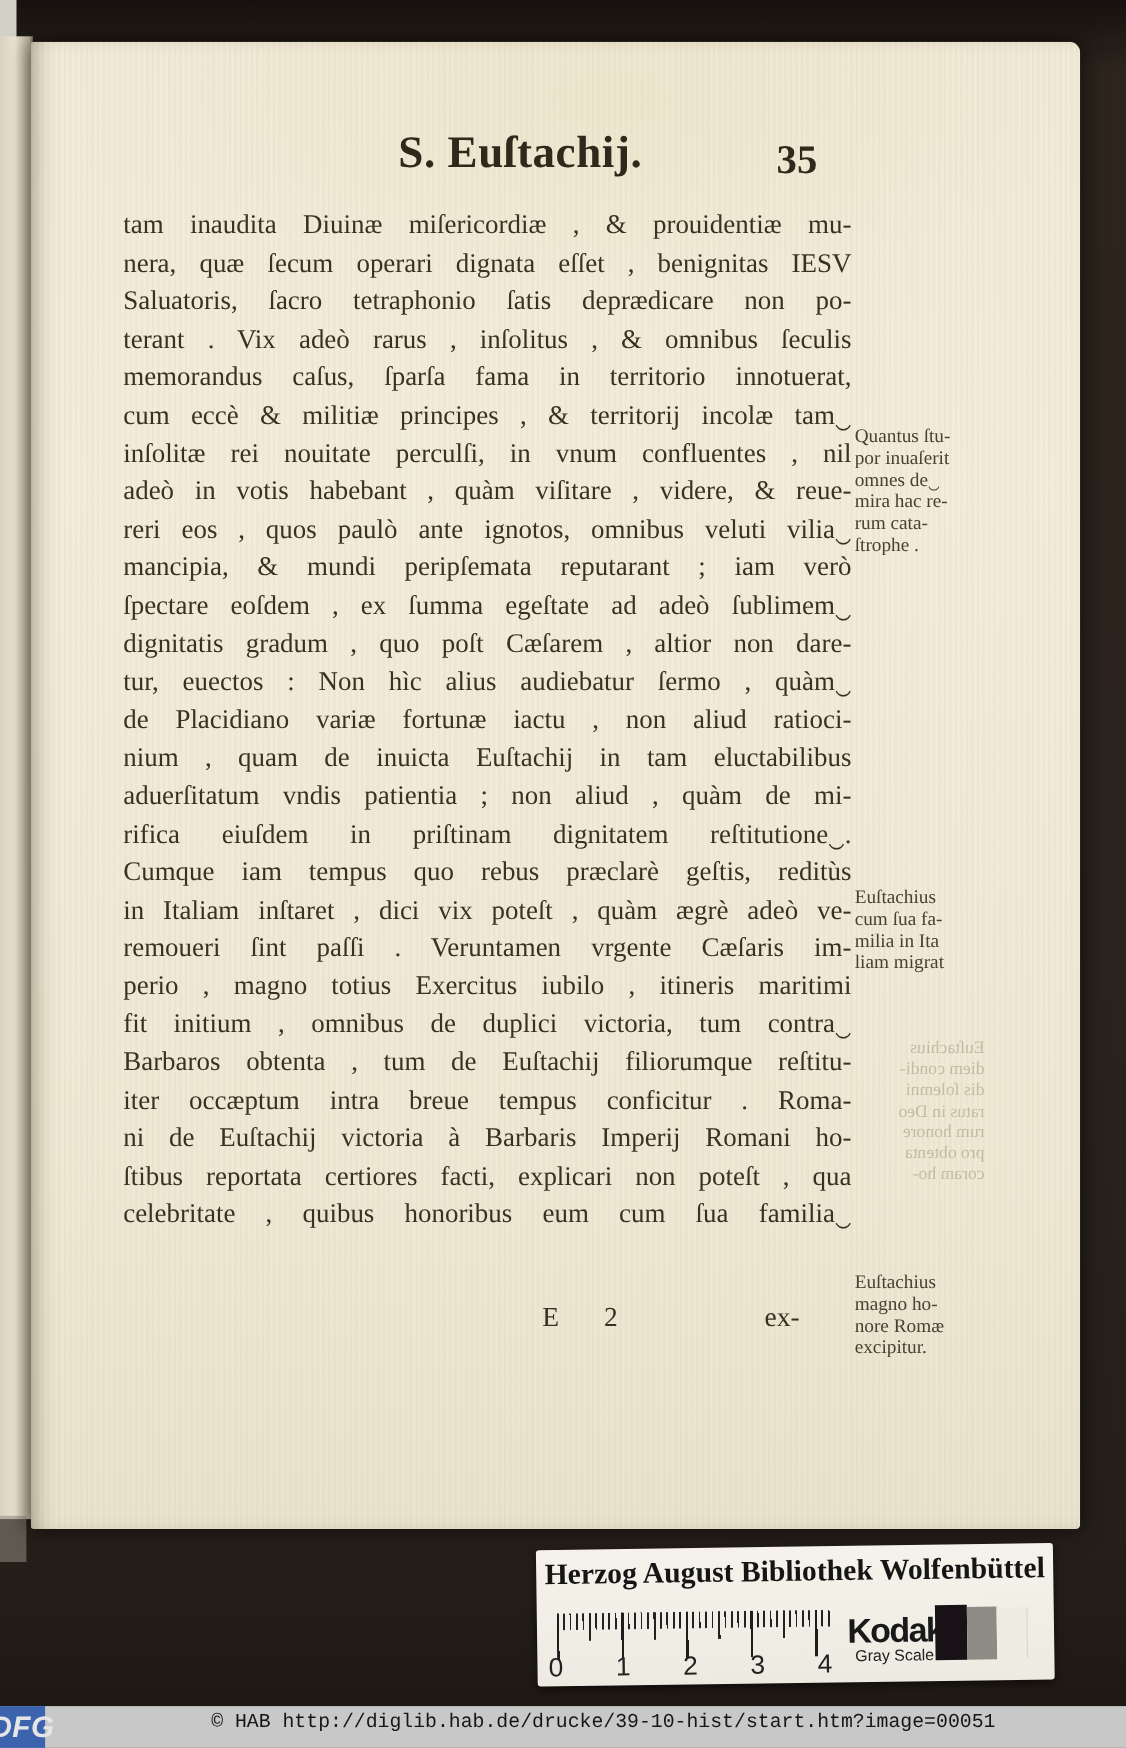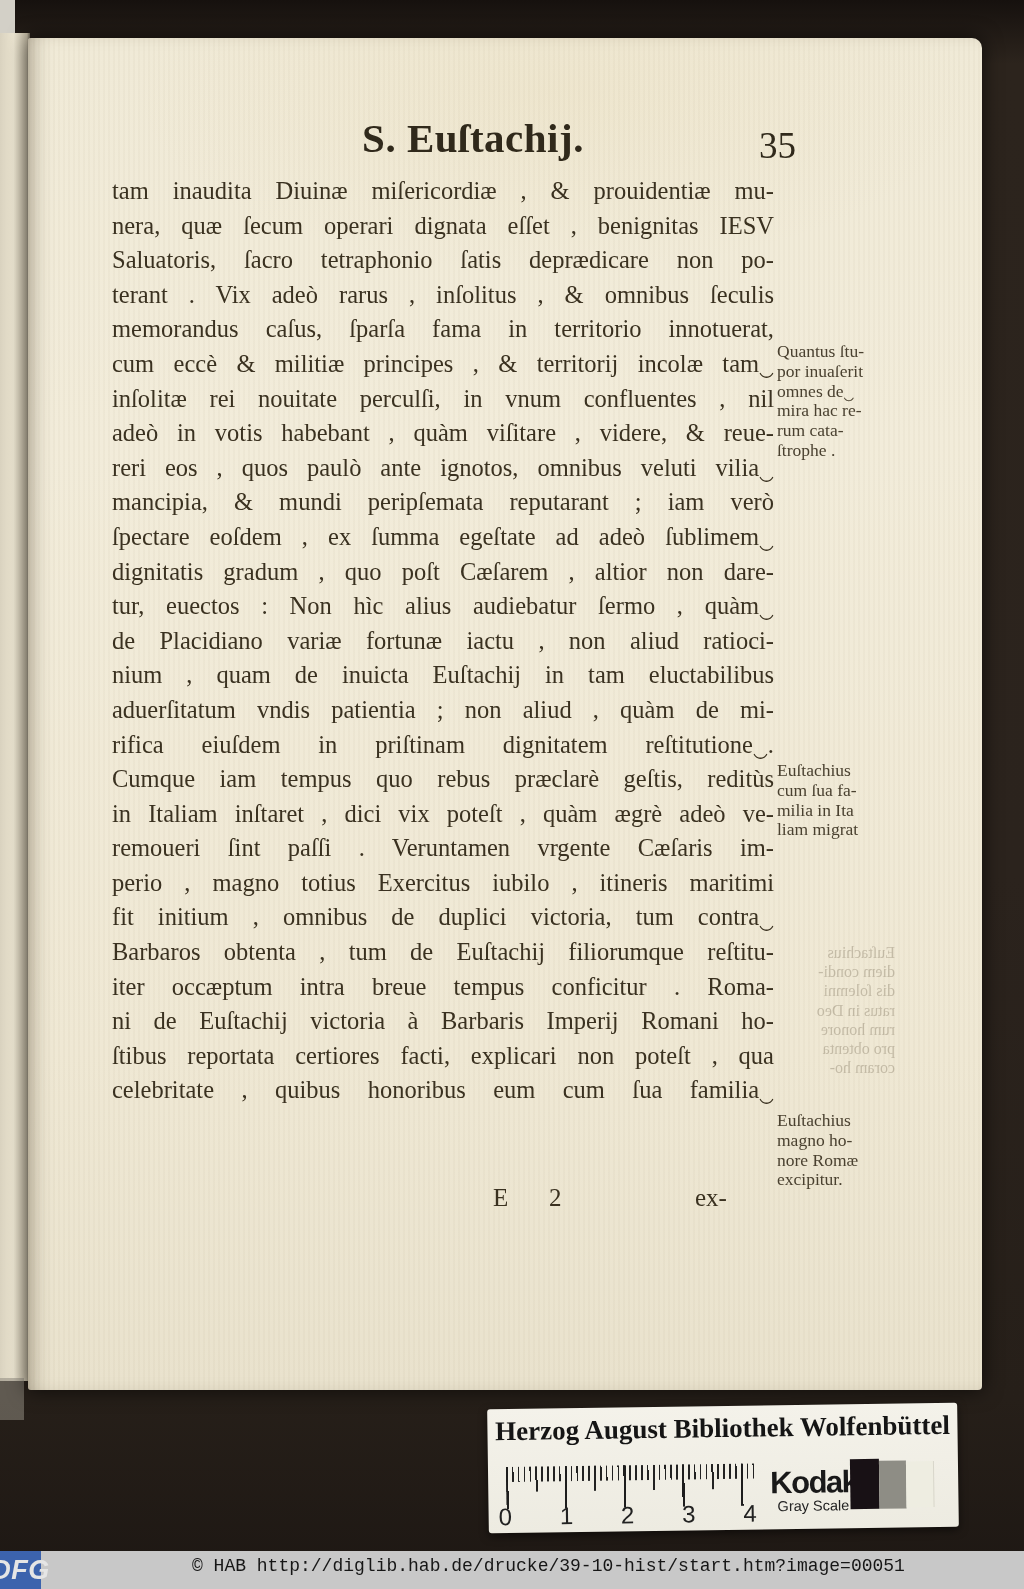--- a/index.html
+++ b/index.html
@@ -18,31 +18,31 @@
   .page{position:absolute;left:28px;top:38px;width:954px;height:1352px;
       background:
         radial-gradient(ellipse 600px 260px at 55% 4%, rgba(216,188,120,0.10), transparent 70%),
         repeating-linear-gradient(90deg, rgba(120,100,60,0.035) 0 2px, transparent 2px 5px),
         linear-gradient(180deg,#f0ead7 0%,#f2ecda 30%,#efe8d4 75%,#e9e2cd 100%);
       border-radius:3px 10px 4px 3px;
       box-shadow:0 0 20px rgba(0,0,0,0.65), inset 14px 0 22px -14px rgba(60,45,25,0.55);}
   .ink{color:#3a3120;}
   .page-header-title{position:absolute;left:230px;top:76px;width:430px;text-align:center;
       font-size:41px;font-weight:bold;color:#30291b;letter-spacing:0.5px;}
-  .page-number{position:absolute;left:678px;top:86px;width:90px;text-align:right;
-      font-size:37px;font-weight:normal;color:#30291b;}
-  .body-lines{position:absolute;left:84px;top:136px;width:662px;}
+  .page-number{position:absolute;left:678px;top:86px;width:90px;text-align:left;
+      font-size:37px;font-weight:bold;color:#30291b;}
+  .body-lines{position:absolute;left:84px;top:150px;width:662px;}
   .bodyline{height:34.6px;overflow:hidden;font-size:24.5px;line-height:34.6px;color:#3a3120;
       text-align:justify;text-align-last:justify;}
   .sig-row{position:absolute;left:84px;top:1146px;width:662px;height:36px;font-size:25px;color:#3a3120;}
   .sig-row span{position:absolute;top:0;}
   .sig-letter{left:381px;}
   .sig-number{left:437px;}
   .sig-catchword{left:583px;}
-  .margin-note{position:absolute;left:749px;width:136px;font-size:17.5px;line-height:19.8px;color:#4a4130;}
+  .margin-note{position:absolute;left:749px;width:136px;font-size:17.5px;line-height:19.8px;color:#4a4130;margin-top:45px;}
   .note-1{top:304px;}
   .note-2{top:723px;}
   .note-3{top:1073px;}
   .ghost-note{position:absolute;left:747px;top:905px;width:120px;font-size:16px;line-height:19.2px;
       color:#6b5f49;transform:scaleX(-1);filter:blur(0.7px);opacity:0.32;}
   
   .ruler-label{position:absolute;left:488px;top:1406px;width:470px;height:124px;
       background:linear-gradient(180deg,#f4f2ea,#edebe1);border-radius:3px;
       transform:rotate(-0.8deg);box-shadow:0 3px 8px rgba(0,0,0,0.55);}
   .ruler-title{position:absolute;left:0;top:7px;width:100%;text-align:center;white-space:nowrap;

